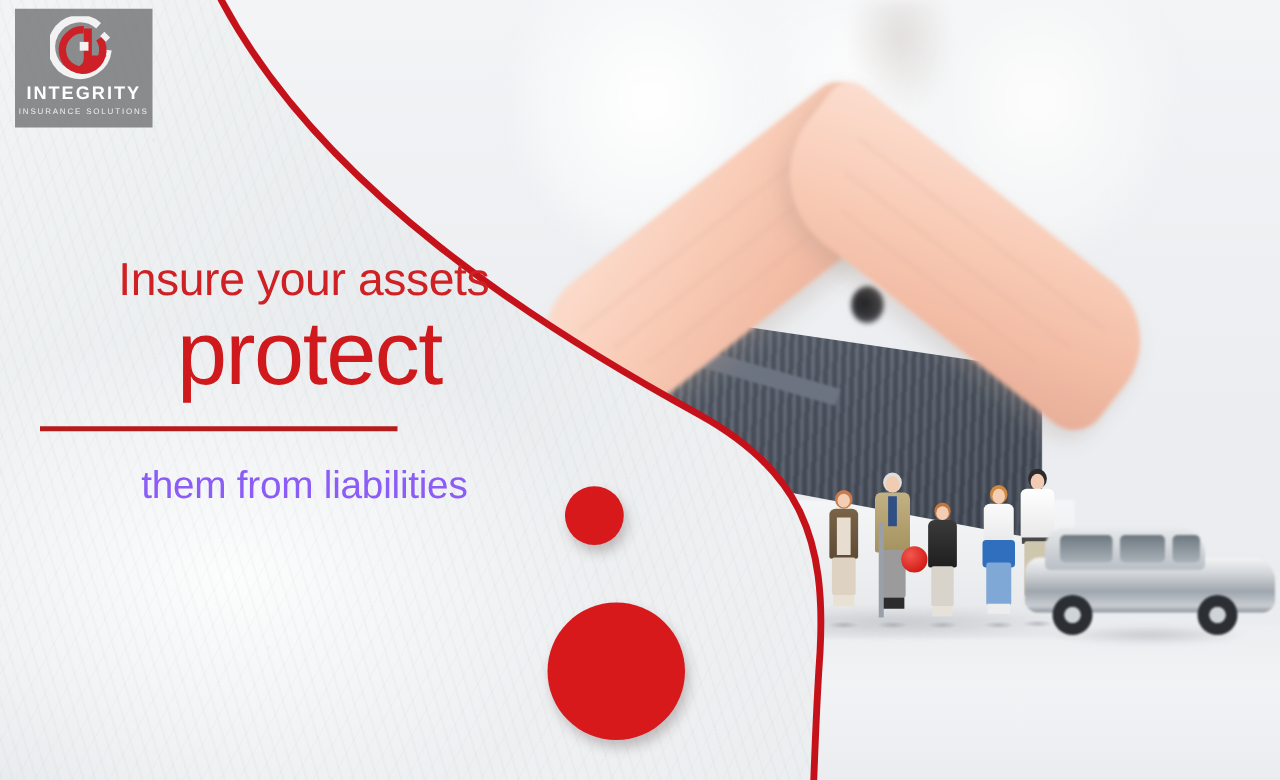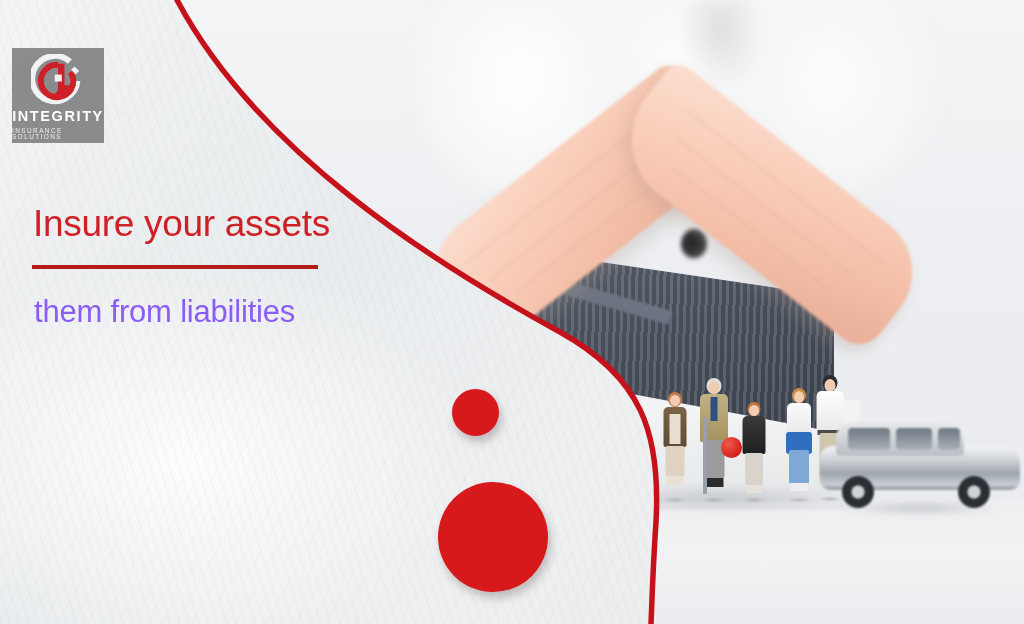--- a/index.html
+++ b/index.html
@@ -173,37 +173,37 @@
   
   .dot{
     position:absolute;border-radius:50%;
     box-shadow:3px 6px 9px rgba(90,70,70,.30);
   }
   #dot-small{left:452px;top:389px;width:47px;height:47px;}
   #dot-large{left:438px;top:482px;width:110px;height:110px;}
 
   
   #logo-box{
-    position:absolute;left:12px;top:7px;width:92px;height:95px;
+    position:absolute;left:12px;top:7px;width:110px;height:95px;
     background:rgba(109,110,112,.78);
     display:flex;flex-direction:column;align-items:center;justify-content:flex-start;
-    padding-top:6px;box-sizing:border-box;margin-top:41px;
+    padding-top:6px;box-sizing:border-box;
   }
   #logo-mark{width:54px;height:54px;display:block;}
   #logo-name{
     color:#ffffff;font-size:14.5px;font-weight:bold;letter-spacing:1.6px;
     line-height:1;margin-top:1px;font-family:"Liberation Sans",sans-serif;
   }
   #logo-tagline{
     color:#f0f0f0;font-size:6.4px;letter-spacing:1.45px;line-height:1;
     margin-top:4px;font-family:"Liberation Sans",sans-serif;
   }
 
   
-  #copy{position:absolute;left:33px;top:205px;width:420px;}
+  #copy{position:absolute;left:33px;top:205px;width:420px;text-align:center;}
   #line1{
     font-size:37px;line-height:1.02;font-weight:400;letter-spacing:-.3px;
     font-family:"Liberation Sans",sans-serif;white-space:nowrap;
   }
   #line2{
     font-size:72px;line-height:1.0;font-weight:400;letter-spacing:-1.2px;
     margin-top:4px;margin-left:9px;font-family:"Liberation Sans",sans-serif;white-space:nowrap;
   }
   #rule{margin-top:22px;margin-left:-1px;width:286px;height:4px;}
   #line3{
@@ -329,17 +329,18 @@
       <rect x="44" y="38" width="13" height="13" fill="#F2F2F2"></rect>
 
       <rect x="76" y="26" width="12" height="9" fill="#F2F2F2" transform="rotate(45 82 30)"></rect>
     </svg>
     <div id="logo-name">INTEGRITY</div>
     <div id="logo-tagline">INSURANCE SOLUTIONS</div>
   </div>
 
   <div id="copy">
     <div id="line1" style="color:#CF2024;">Insure your assets</div>
+    <div id="line2" style="color:#D0191C;">protect</div>
     <div id="rule" style="background:#B51D1D;"></div>
     <div id="line3" style="color:#8b5cf6;">them from liabilities</div>
   </div>
 
 </div>
 
 </body></html>

